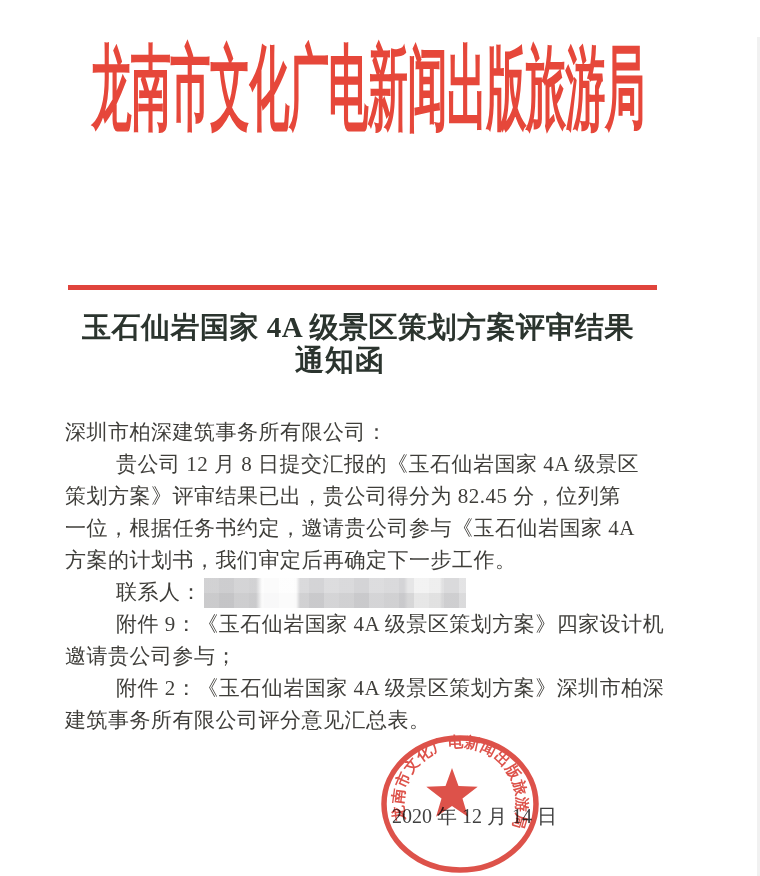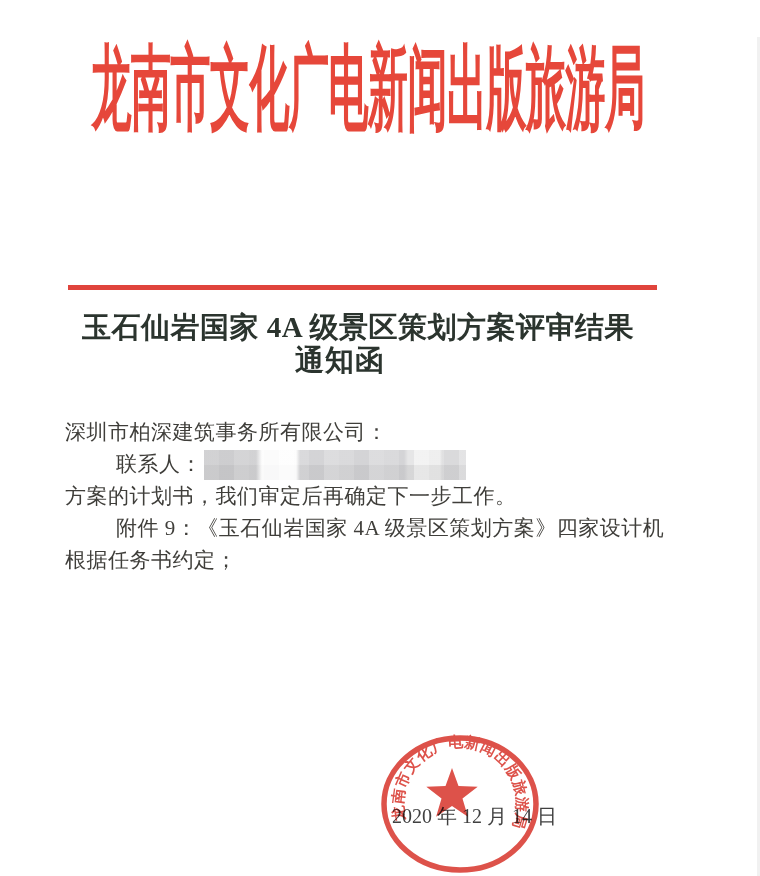--- a/index.html
+++ b/index.html
@@ -100,29 +100,34 @@
 
   <div class="red-rule"></div>
 
   <div class="doc-title">
     <div class="t1">玉石仙岩国家 4A 级景区策划方案评审结果</div>
     <div class="t2">通知函</div>
   </div>
 
   <div class="body-block">
     <div class="line">深圳市柏深建筑事务所有限公司：</div>
+    <div class="line indent">贵公司 12 月 8 日提交汇报的《玉石仙岩国家 4A 级景区</div>
+    <div class="line">策划方案》评审结果已出，贵公司得分为 82.45 分，位列第</div>
+    <div class="line">一位，根据任务书约定，邀请贵公司参与《玉石仙岩国家 4A</div>
+    <div class="line">方案的计划书，我们审定后再确定下一步工作。</div>
+
     <div class="line indent contact-row">
       <span>联系人：</span>
       <span class="mosaic"></span>
     </div>
 
-    <div class="line">方案的计划书，我们审定后再确定下一步工作。</div>
-
     <div class="line indent">附件 9：《玉石仙岩国家 4A 级景区策划方案》四家设计机</div>
-    <div class="line">根据任务书约定；</div>
+    <div class="line">邀请贵公司参与；</div>
+    <div class="line indent">附件 2：《玉石仙岩国家 4A 级景区策划方案》深圳市柏深</div>
+    <div class="line">建筑事务所有限公司评分意见汇总表。</div>
   </div>
 
   <div class="date-line">2020 年 12 月 14 日</div>
 
   <svg class="seal" viewBox="0 0 180 165" xmlns="http://www.w3.org/2000/svg">
     <ellipse cx="90" cy="79" rx="76" ry="66" fill="none" stroke="#d93a31" stroke-width="5.5"></ellipse>
     <polygon fill="#d93a31" points="82,43 88.5,61.1 107.7,61.7 92.5,73.4 97.9,91.8 82,81 66.1,91.8 71.5,73.4 56.3,61.7 75.5,61.1"></polygon>
     <path id="sealArc" d="M 35.5 95.7 A 57 57 0 1 1 144.5 95.7" fill="none"></path>
     <text font-size="15" letter-spacing="0.6" fill="#d93a31">
       <textPath href="#sealArc" startOffset="1">龙南市文化广电新闻出版旅游局</textPath>

